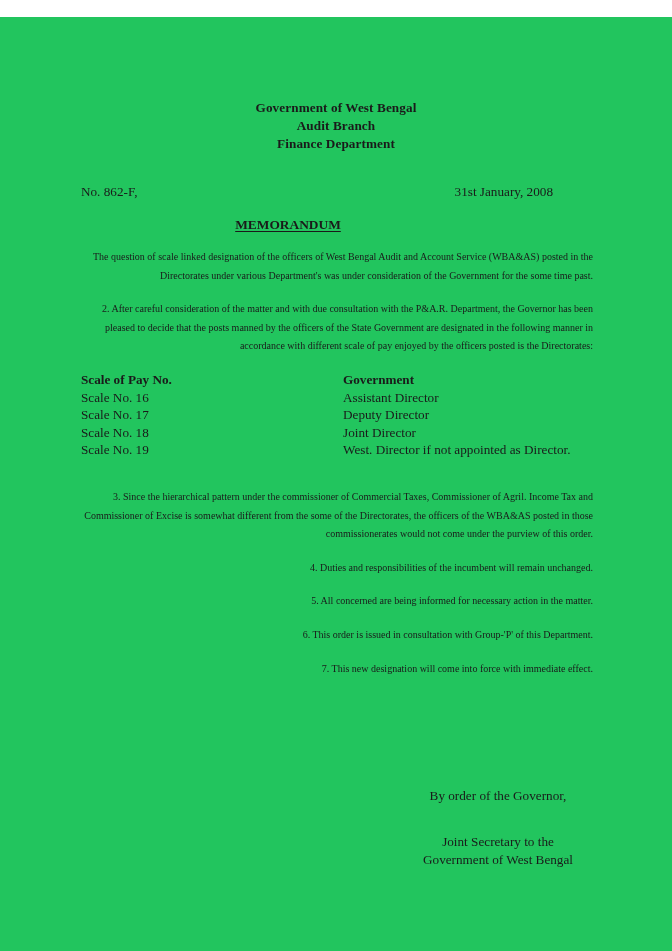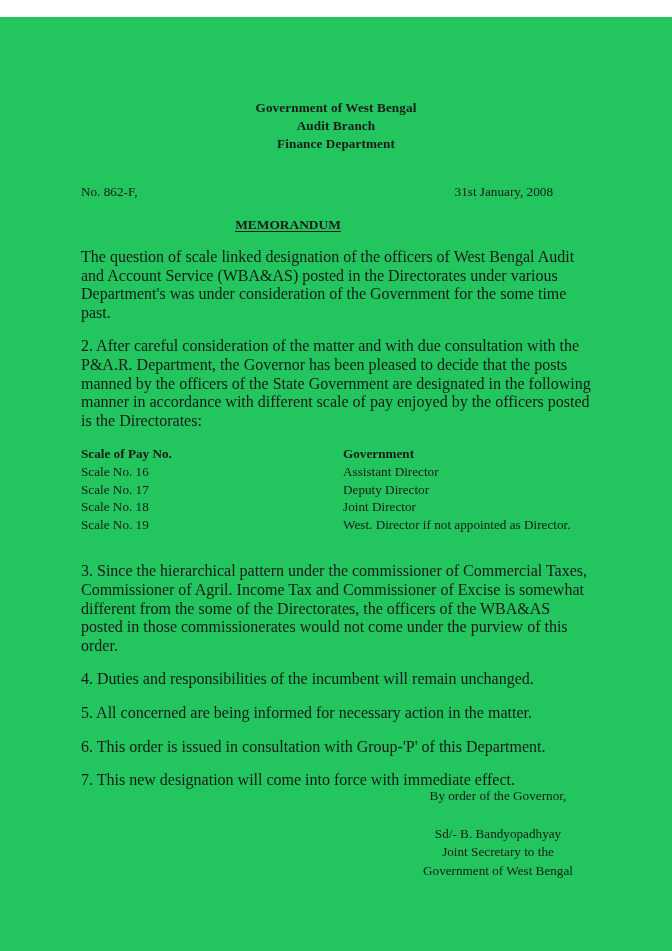--- a/index.html
+++ b/index.html
@@ -79,24 +79,24 @@
   }
 
   
   .body-block {
     position: absolute;
     left: 81px;
     top: 231px;
     width: 512px;
   }
   .para {
-    font-size: 16px;
+    font-size: 10px;
     line-height: 18.6px;
     margin: 0 0 15px 0;
-    text-align: left;
+    text-align: right;
   }
   .para:last-child { margin-bottom: 0; }
 
   
   .scale-table {
     margin: 6px 0 8px 0;
     border-collapse: collapse;
     width: 512px;
   }
   .scale-table td {
@@ -117,21 +117,21 @@
   
   .signature {
     position: absolute;
     left: 386px;
     top: 770px;
     width: 224px;
     text-align: center;
     font-size: 13.2px;
     line-height: 18.6px;
   }
-  .sig-order { margin-bottom: 19px; }
+  .sig-order { margin-bottom: 27px; }
   .sig-name, .sig-role1, .sig-role2 { line-height: 18.6px; }
 </style>
 </head>
 <body>
 
 <div class="page">
 
   <div class="letterhead">
     <div class="lh-line">Government of West Bengal</div>
     <div class="lh-line">Audit Branch</div>
@@ -181,18 +181,17 @@
     <p class="para para-group-after-table">3. Since the hierarchical pattern under the commissioner of Commercial Taxes, Commissioner of Agril. Income Tax and Commissioner of Excise is somewhat different from the some of the Directorates, the officers of the WBA&amp;AS posted in those commissionerates would not come under the purview of this order.</p>
     <p class="para">4. Duties and responsibilities of the incumbent will remain unchanged.</p>
     <p class="para">5. All concerned are being informed for necessary action in the matter.</p>
     <p class="para">6. This order is issued in consultation with Group-'P' of this Department.</p>
     <p class="para">7. This new designation will come into force with immediate effect.</p>
 
   </div>
 
   <div class="signature">
     <div class="sig-order">By order of the Governor,</div>
-    <div class="sig-name">Sd/- B. Bandyopadhyay</div>
     <div class="sig-role1">Joint Secretary to the</div>
     <div class="sig-role2">Government of West Bengal</div>
   </div>
 
 </div>
 
 </body></html>

